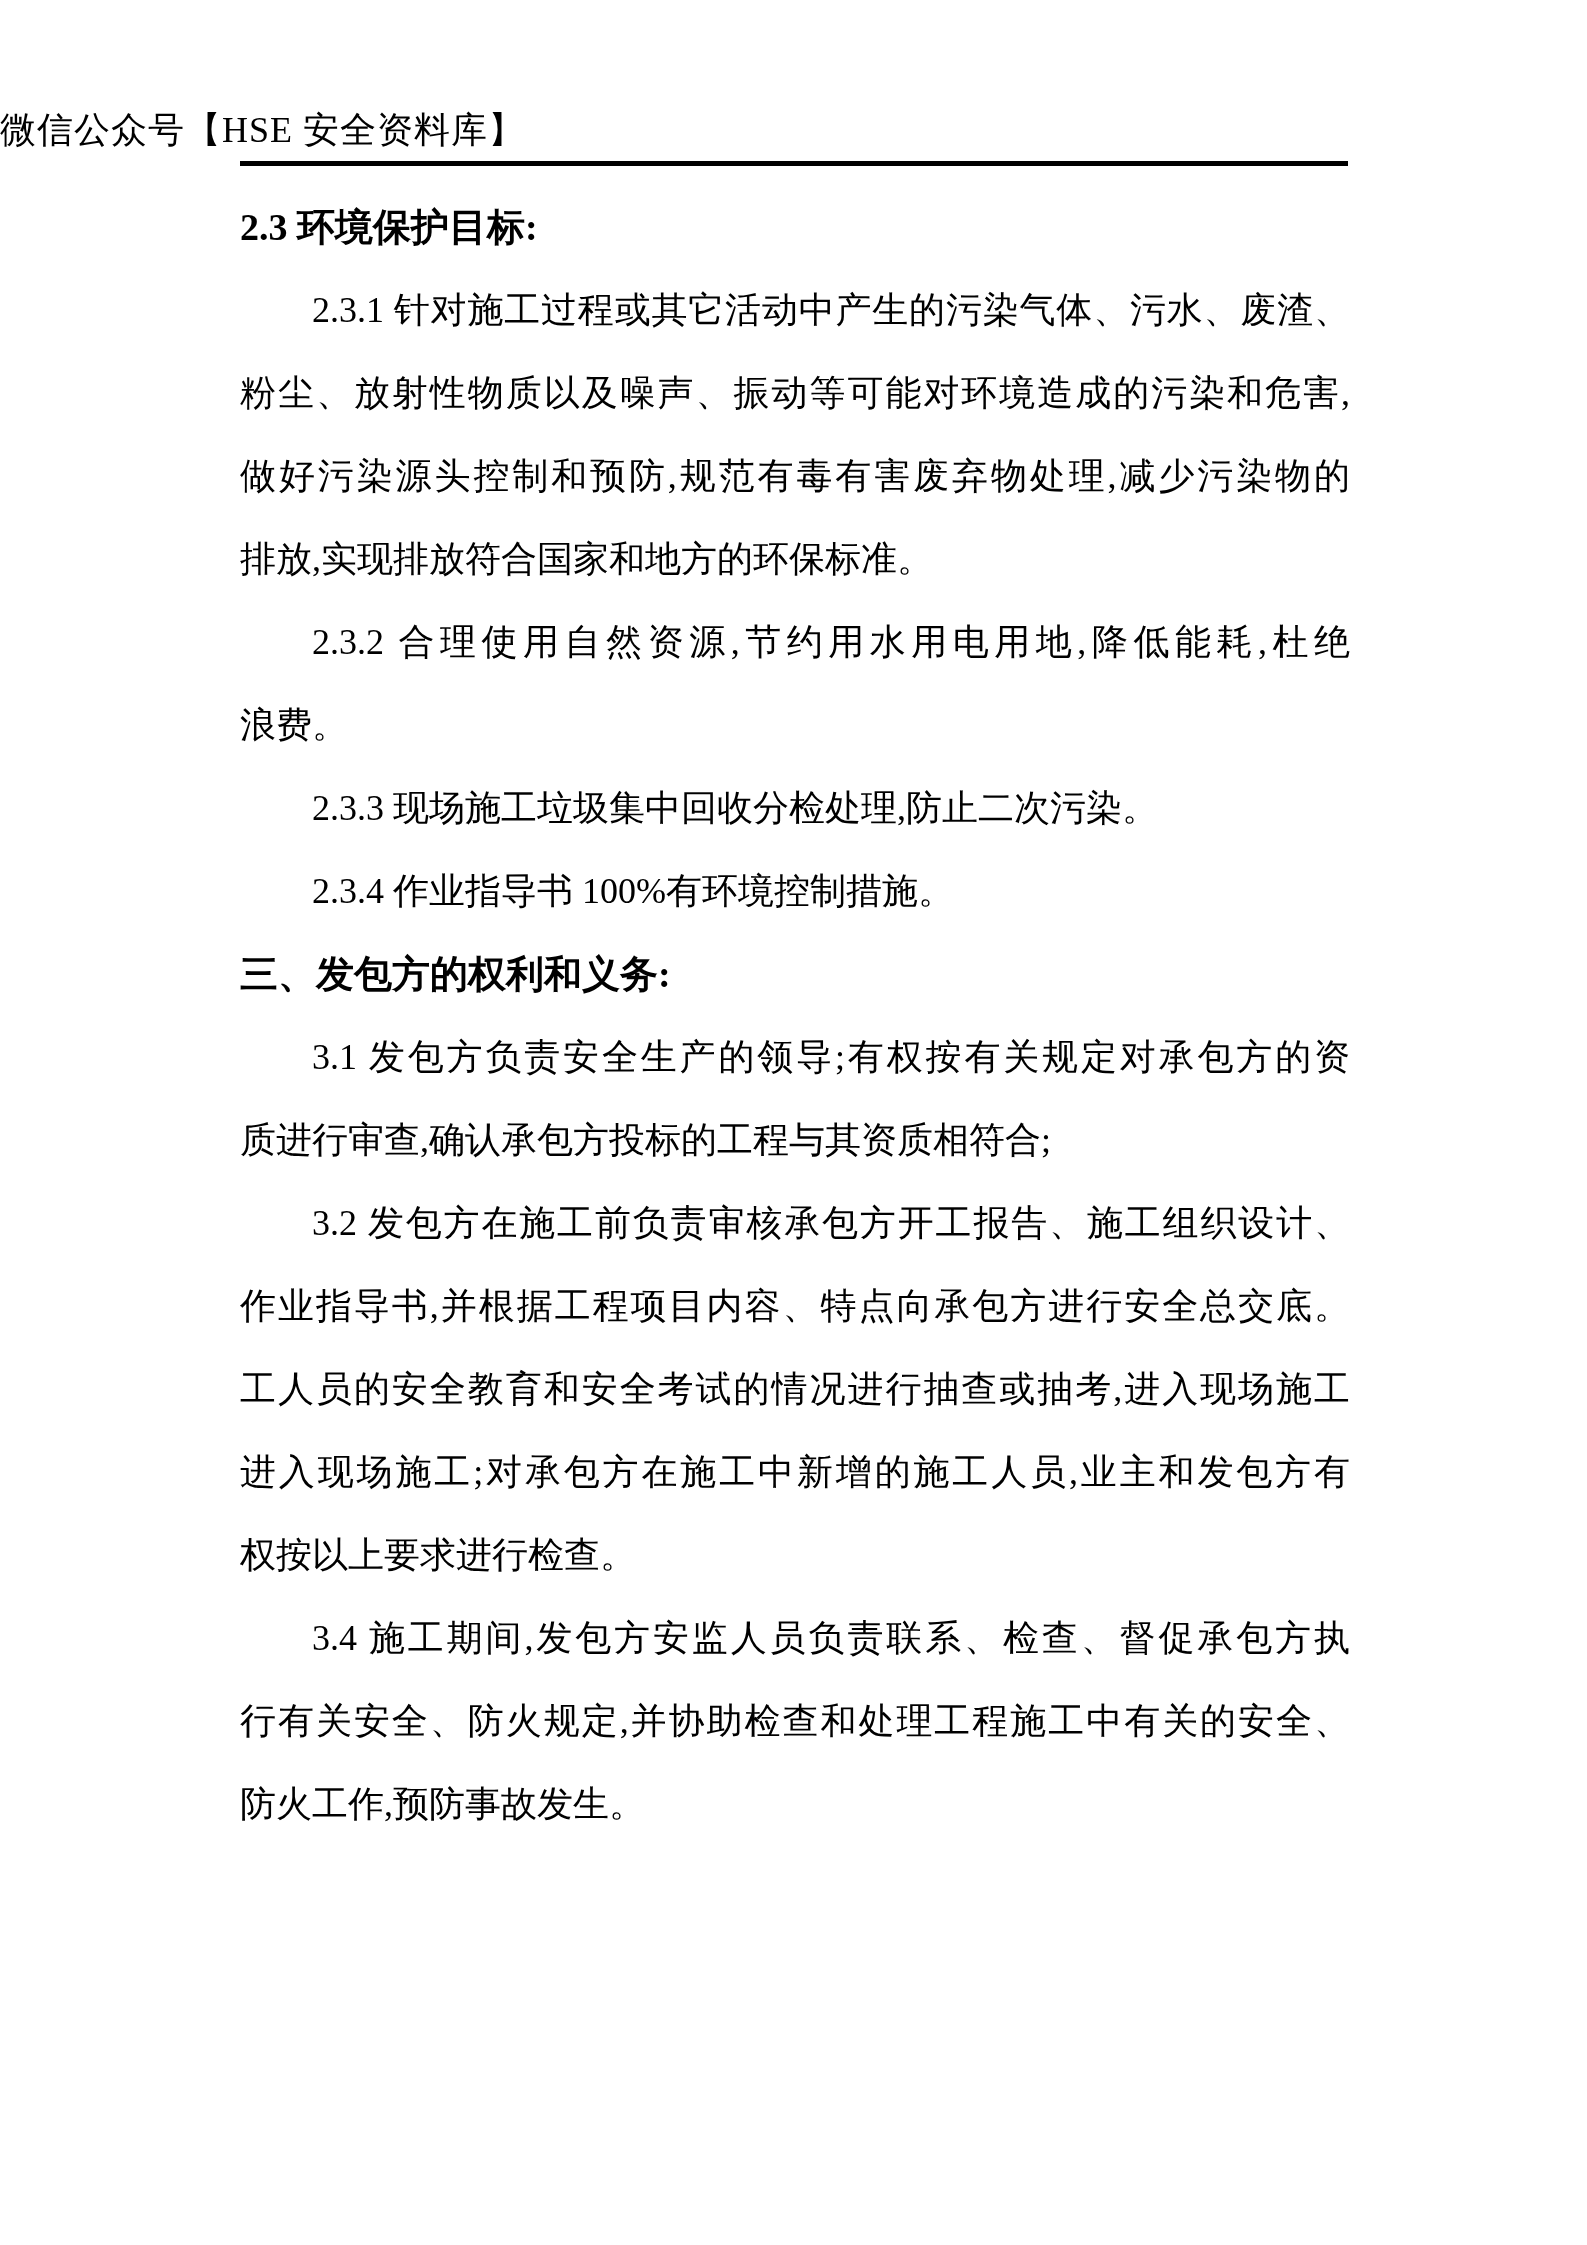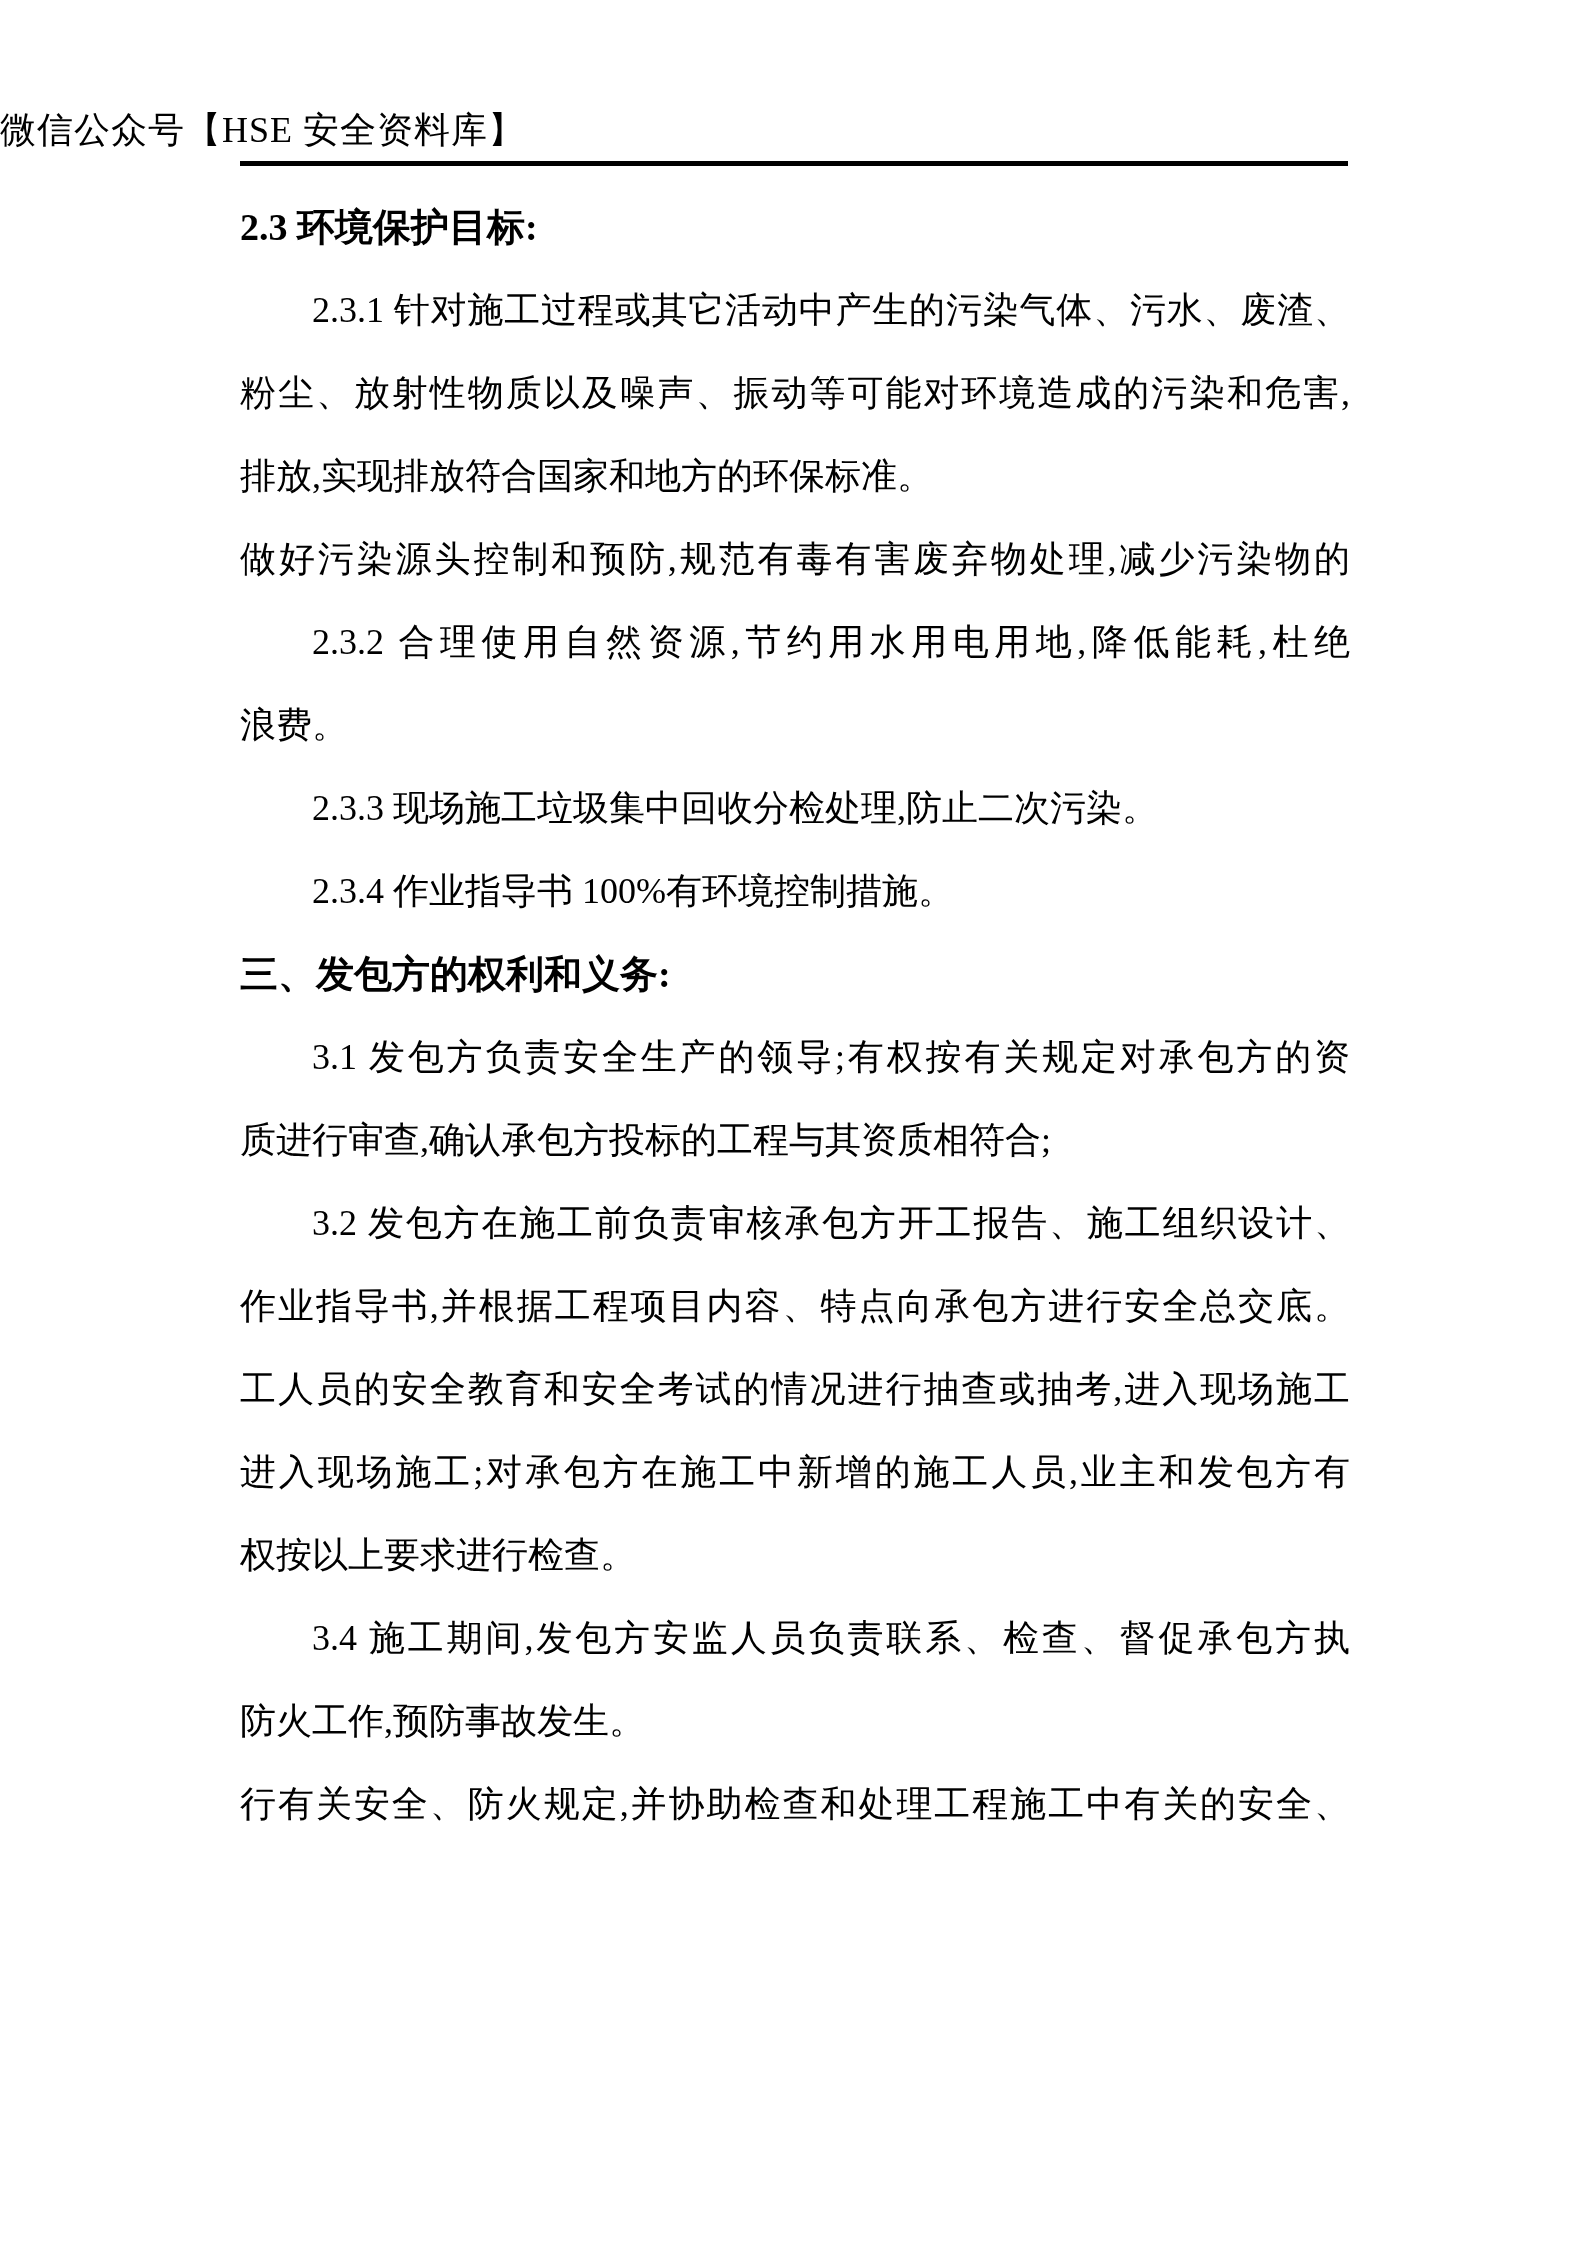--- a/index.html
+++ b/index.html
@@ -64,32 +64,32 @@
 
 <div class="page">
 
   <div class="doc-header">微信公众号【HSE 安全资料库】</div>
   <div class="header-rule"></div>
 
   <div class="content">
     <div class="line heading">2.3 环境保护目标:</div>
     <div class="line indent full">2.3.1 针对施工过程或其它活动中产生的污染气体、污水、废渣、</div>
     <div class="line full">粉尘、放射性物质以及噪声、振动等可能对环境造成的污染和危害,</div>
+    <div class="line full">做好污染源头控制和预防,规范有毒有害废弃物处理,减少污染物的</div>
     <div class="line">排放,实现排放符合国家和地方的环保标准。</div>
-    <div class="line full">做好污染源头控制和预防,规范有毒有害废弃物处理,减少污染物的</div>
     <div class="line indent full">2.3.2 合理使用自然资源,节约用水用电用地,降低能耗,杜绝</div>
     <div class="line">浪费。</div>
     <div class="line indent">2.3.3 现场施工垃圾集中回收分检处理,防止二次污染。</div>
     <div class="line indent">2.3.4 作业指导书 100%有环境控制措施。</div>
     <div class="line heading">三、发包方的权利和义务:</div>
     <div class="line indent full">3.1 发包方负责安全生产的领导;有权按有关规定对承包方的资</div>
     <div class="line">质进行审查,确认承包方投标的工程与其资质相符合;</div>
     <div class="line indent full">3.2 发包方在施工前负责审核承包方开工报告、施工组织设计、</div>
     <div class="line full">作业指导书,并根据工程项目内容、特点向承包方进行安全总交底。</div>
     <div class="line full">工人员的安全教育和安全考试的情况进行抽查或抽考,进入现场施工</div>
     <div class="line full">进入现场施工;对承包方在施工中新增的施工人员,业主和发包方有</div>
     <div class="line">权按以上要求进行检查。</div>
     <div class="line indent full">3.4 施工期间,发包方安监人员负责联系、检查、督促承包方执</div>
+    <div class="line full">行有关安全、防火规定,并协助检查和处理工程施工中有关的安全、</div>
     <div class="line">防火工作,预防事故发生。</div>
-    <div class="line full">行有关安全、防火规定,并协助检查和处理工程施工中有关的安全、</div>
   </div>
 
 </div>
 
 </body></html>

